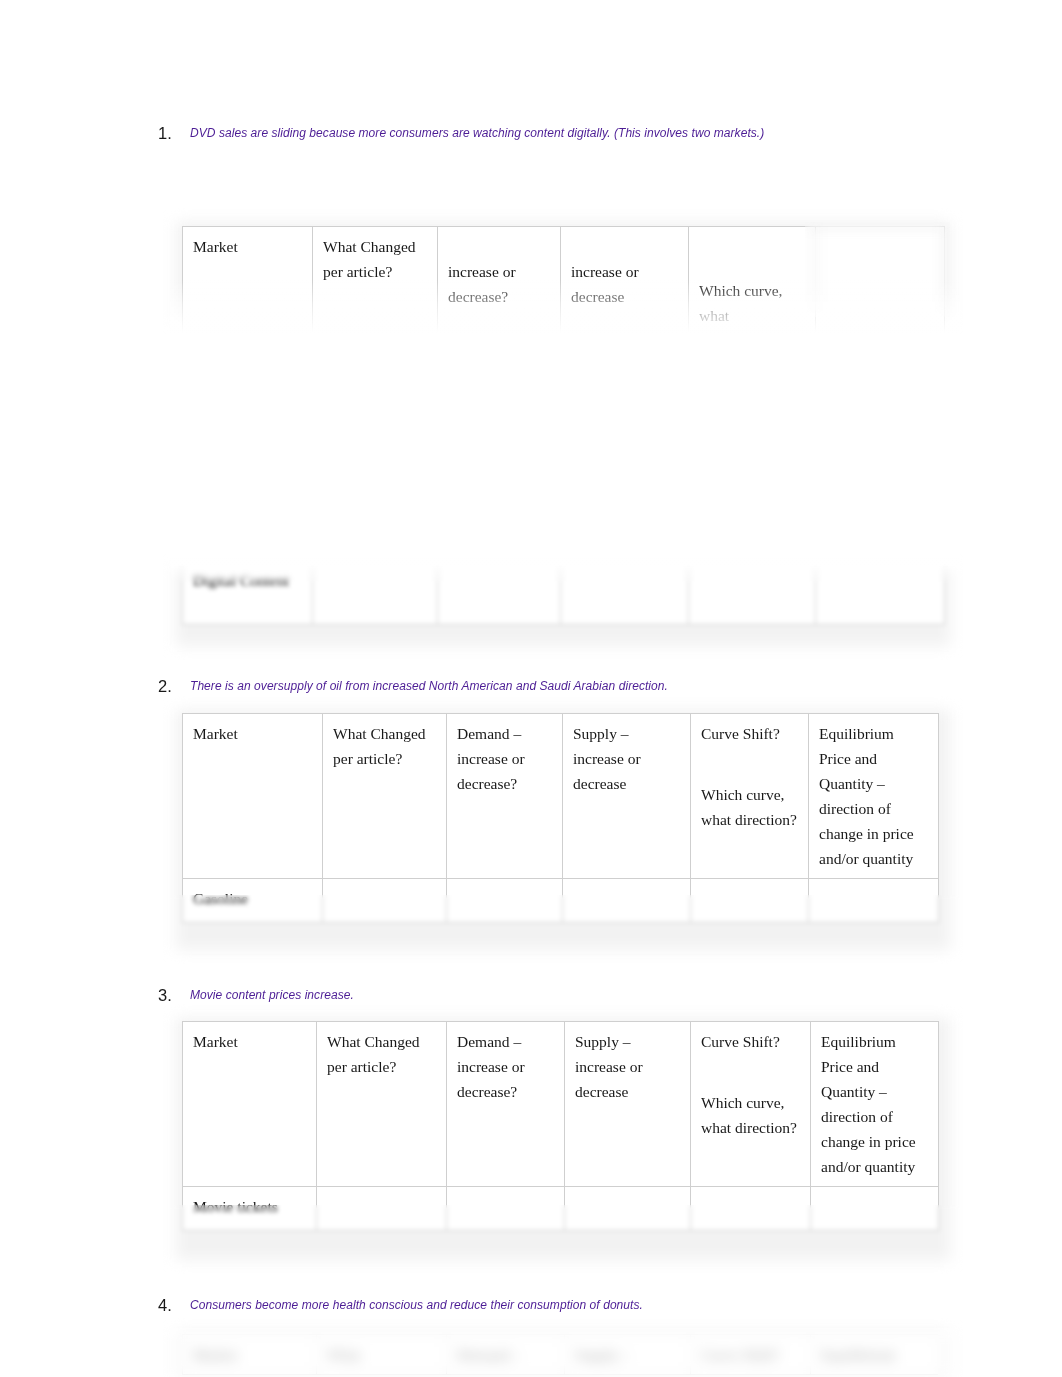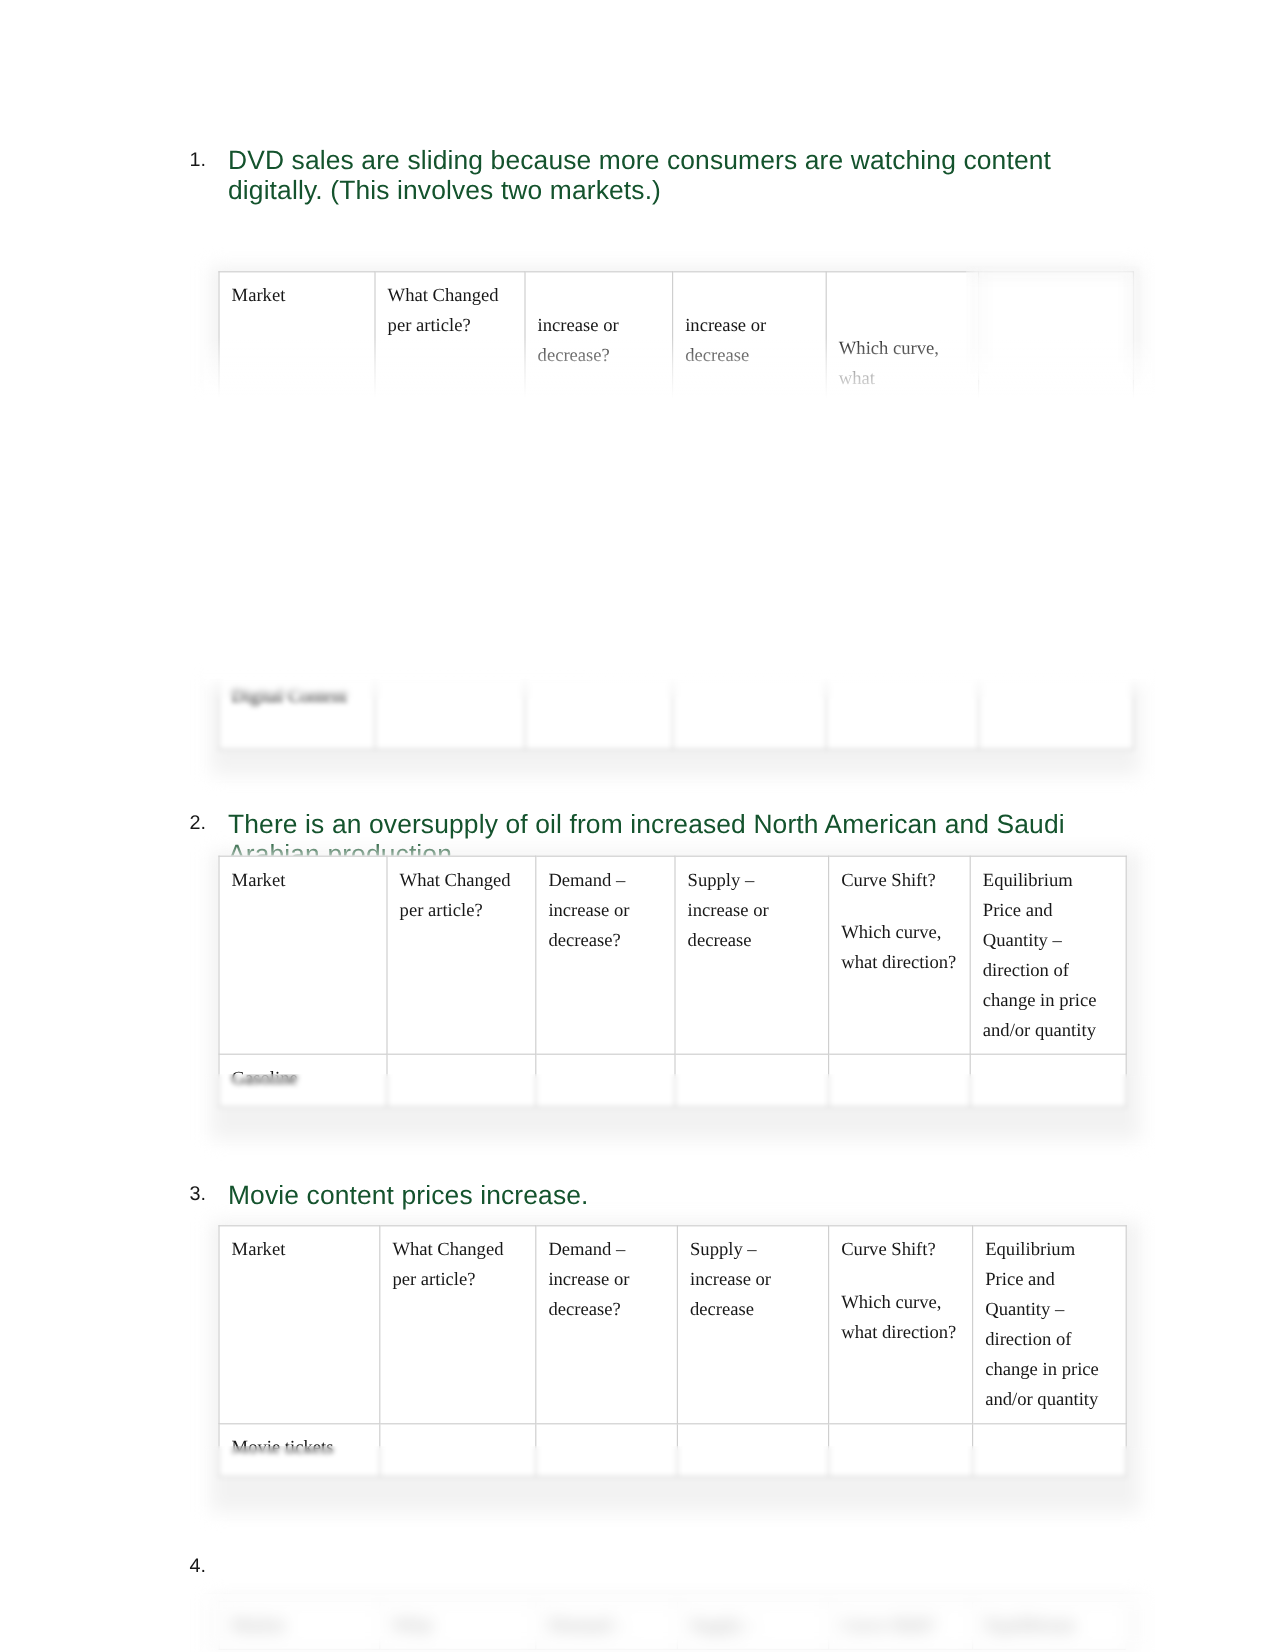--- a/index.html
+++ b/index.html
@@ -30,24 +30,25 @@
     align-items: flex-start;
   }
   .qnum {
     width: 32px;
     flex: 0 0 32px;
     font-size: 16.5px;
     line-height: 25px;
     color: #181818;
   }
   .qtext {
-    font-size: 22px;
+    font-size: 12px;
     line-height: 25px;
-    color: #14532d;
+    color: #4c1d95;
     letter-spacing: 0.005em;
+    font-style: italic;
   }
 
   
   .tbl-wrap {
     position: absolute;
   }
   table.grid {
     border-collapse: collapse;
     table-layout: fixed;
     background: #ffffff;
@@ -59,21 +60,21 @@
     font-size: 15.5px;
     line-height: 25px;
     color: #181818;
     background: #ffffff;
   }
   table.grid td p {
     margin: 0;
     font-family: Liberation Serif, serif;
   }
   table.grid td p + p {
-    margin-top: 19px;
+    margin-top: 36px;
   }
 
   
   .halo {
     position: absolute;
     background: #f2f2f2;
     filter: blur(7px);
     z-index: 0;
   }
   .tbl-wrap table { position: relative; z-index: 1; }
@@ -169,21 +170,21 @@
   </div>
 
   <div class="fade-band blur-heavy" style="left:805px; top:222px; width:145px; height:95px;"></div>
   <div class="fade-band whiteout-down" style="left:170px; top:280px; width:790px; height:60px;"></div>
   <div class="fade-band" style="left:170px; top:338px; width:790px; height:228px; background:#ffffff;"></div>
   <div class="fade-band blur-soft whiteout-up" style="left:170px; top:556px; width:790px; height:26px;"></div>
   <div class="fade-band blur-soft" style="left:170px; top:566px; width:790px; height:86px;"></div>
 
   <div class="qitem" style="left:158px; top:674px; width:790px;">
     <span class="qnum">2.</span>
-    <span class="qtext">There is an oversupply of oil from increased North American and Saudi Arabian production.</span>
+    <span class="qtext">There is an oversupply of oil from increased North American and Saudi Arabian direction.</span>
   </div>
 
   <div class="halo" style="left:176px; top:710px; width:774px; height:240px;"></div>
 
   <div class="tbl-wrap" style="left:182px; top:713px; width:756px;">
     <table class="grid" style="width:756px;">
       <colgroup>
         <col style="width:140px">
           <col style="width:124px">
           <col style="width:116px">
@@ -279,20 +280,21 @@
           <td></td>
         </tr>
       </tbody>
     </table>
   </div>
 
   <div class="fade-band blur-soft" style="left:170px; top:1205px; width:790px; height:62px;"></div>
 
   <div class="qitem" style="left:158px; top:1293px; width:790px;">
     <span class="qnum">4.</span>
+    <span class="qtext">Consumers become more health conscious and reduce their consumption of donuts.</span>
   </div>
 
   <div class="halo" style="left:176px; top:1332px; width:774px; height:46px;"></div>
 
   <div class="tbl-wrap" style="left:182px; top:1334px; width:756px; overflow:hidden; height:43px;">
     <table class="grid" style="width:756px;">
       <colgroup>
         <col style="width:134px">
           <col style="width:130px">
           <col style="width:118px">

